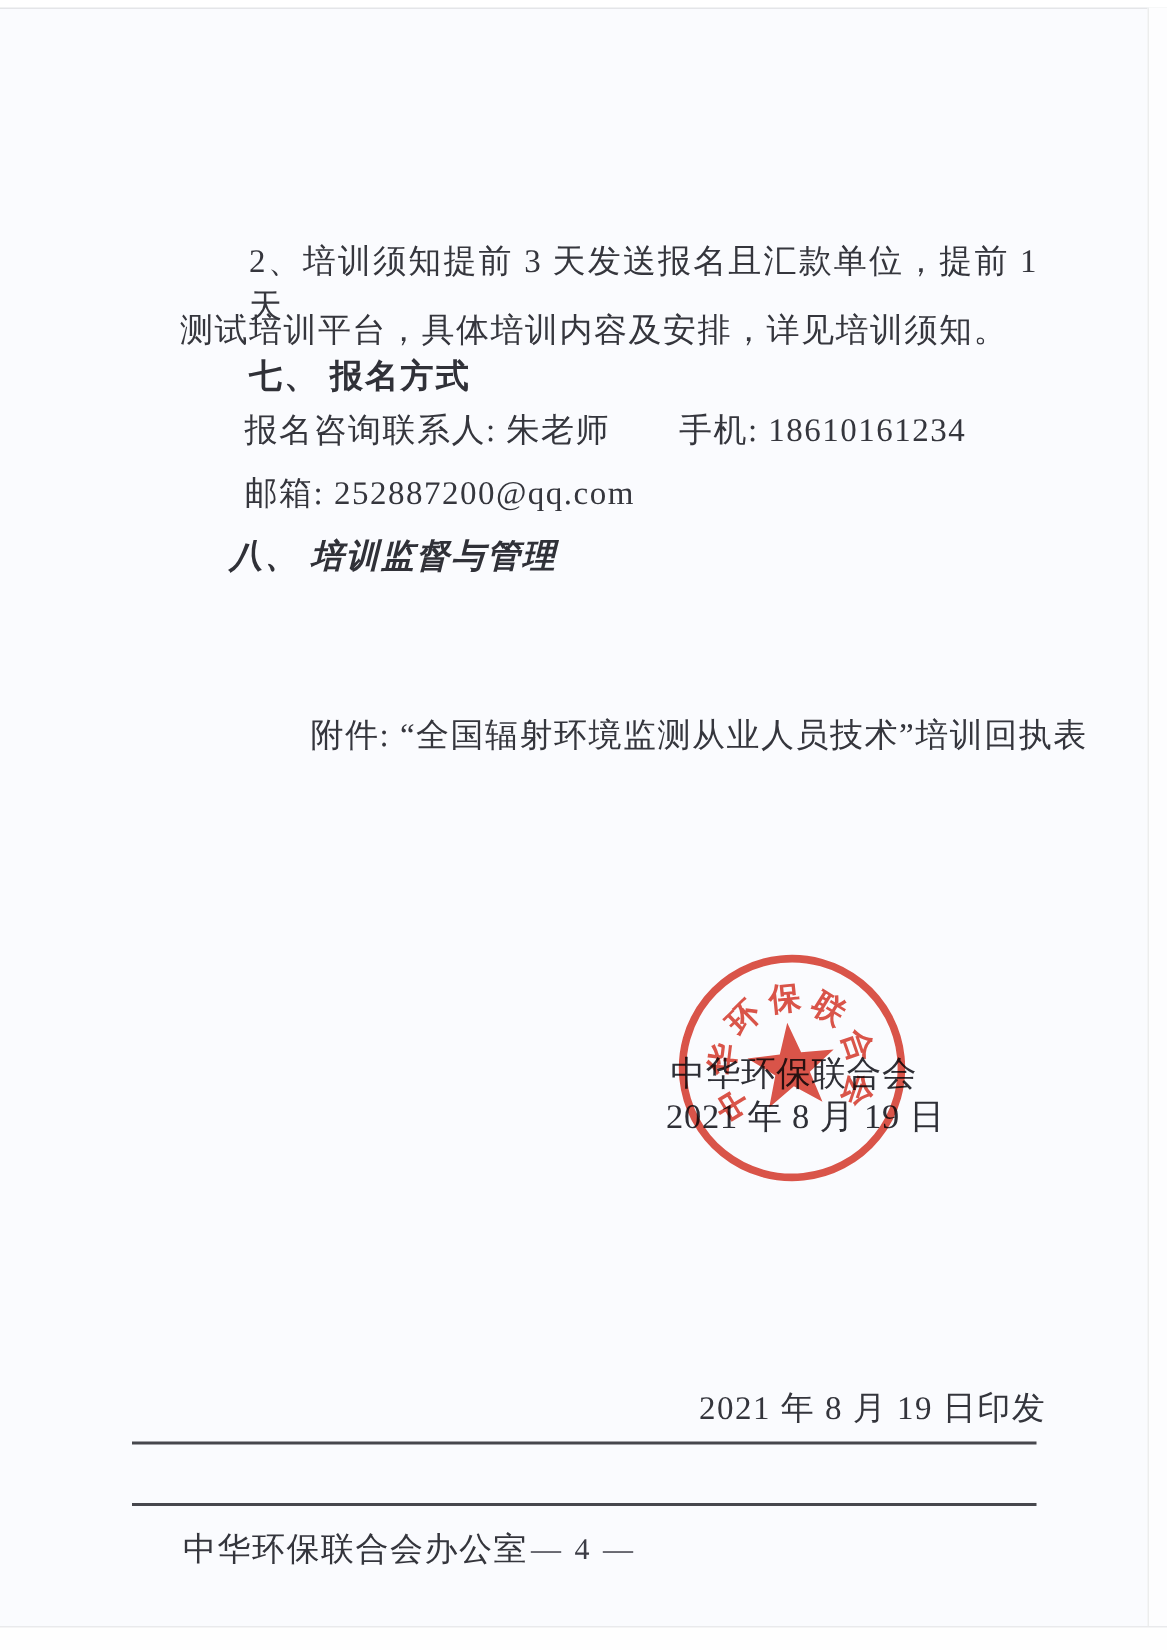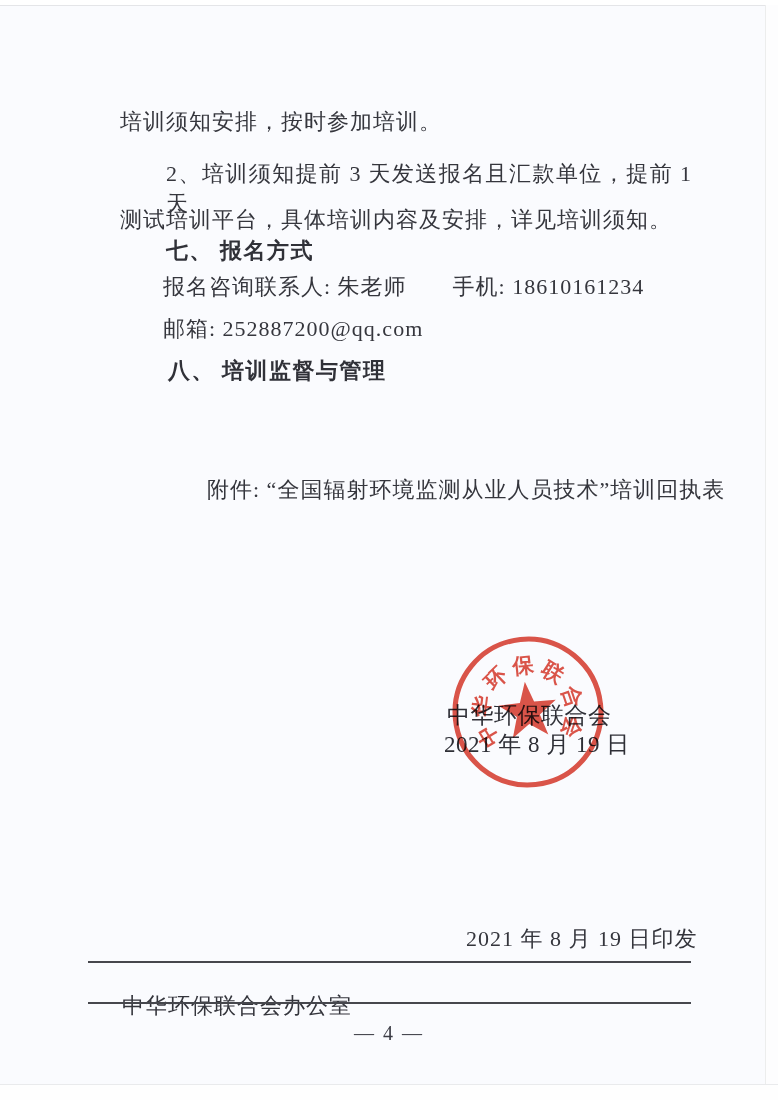--- a/index.html
+++ b/index.html
@@ -45,44 +45,43 @@
   }
 </style>
 </head>
 <body>
 
 <div class="sheet">
   <div class="edge-top"></div>
   <div class="edge-bottom"></div>
   <div class="edge-right"></div>
 
-  <div class="line" style="left:120px;top:107px;">培训须知安排，按时参加培训。</div>
   <div class="line justified" style="left:166px;top:159px;">2、培训须知提前 3 天发送报名且汇款单位，提前 1 天</div>
   <div class="line heading" style="left:166px;top:236px;">七、 报名方式</div>
   <div class="line" style="left:120px;top:205px;">测试培训平台，具体培训内容及安排，详见培训须知。</div>
   <div class="line" style="left:163px;top:272px;">报名咨询联系人: 朱老师　　手机: 18610161234</div>
   <div class="line" style="left:163px;top:314px;">邮箱: 252887200@qq.com</div>
-  <div class="line heading" style="left:168px;top:356px;">八、 培训监督与管理</div>
+  <div class="line heading" style="left:153px;top:356px;font-style:italic;">八、 培训监督与管理</div>
   <div class="line" style="left:167px;top:475px;margin-left:40px;">附件: “全国辐射环境监测从业人员技术”培训回执表</div>
 
   <div class="sig-line" style="left:447px;top:700px;">中华环保联合会</div>
   <div class="sig-line" style="left:444px;top:729px;">2021 年 8 月 19 日</div>
 
   <svg class="seal" viewBox="0 0 156 156">
     <circle class="seal-ring" cx="78" cy="78" r="72" stroke="#dc4639"></circle>
     <polygon class="seal-star" points="78,48 85.05,68.29 106.53,68.73 89.41,81.71 95.63,102.27 78,90 60.37,102.27 66.59,81.71 49.47,68.73 70.95,68.29" fill="#dc4639"></polygon>
     <g class="seal-arc">
       <text x="78" y="39" transform="rotate(-115,78,78)" fill="#dc4639">中</text>
       <text x="78" y="39" transform="rotate(-77,78,78)" fill="#dc4639">华</text>
       <text x="78" y="39" transform="rotate(-38,78,78)" fill="#dc4639">环</text>
       <text x="78" y="39" transform="rotate(0,78,78)" fill="#dc4639">保</text>
       <text x="78" y="39" transform="rotate(38,78,78)" fill="#dc4639">联</text>
       <text x="78" y="39" transform="rotate(77,78,78)" fill="#dc4639">合</text>
       <text x="78" y="39" transform="rotate(115,78,78)" fill="#dc4639">会</text>
     </g>
   </svg>
 
   <div class="rule" style="top:961px;"></div>
-  <div class="footer-text" style="left:122px;top:991px;">中华环保联合会办公室</div>
+  <div class="footer-text" style="left:122px;top:1018px;">中华环保联合会办公室</div>
   <div class="footer-text" style="left:466px;top:924px;">2021 年 8 月 19 日印发</div>
   <div class="rule" style="top:1002px;"></div>
   <div class="page-number">— 4 —</div>
 </div>
 
 </body></html>

